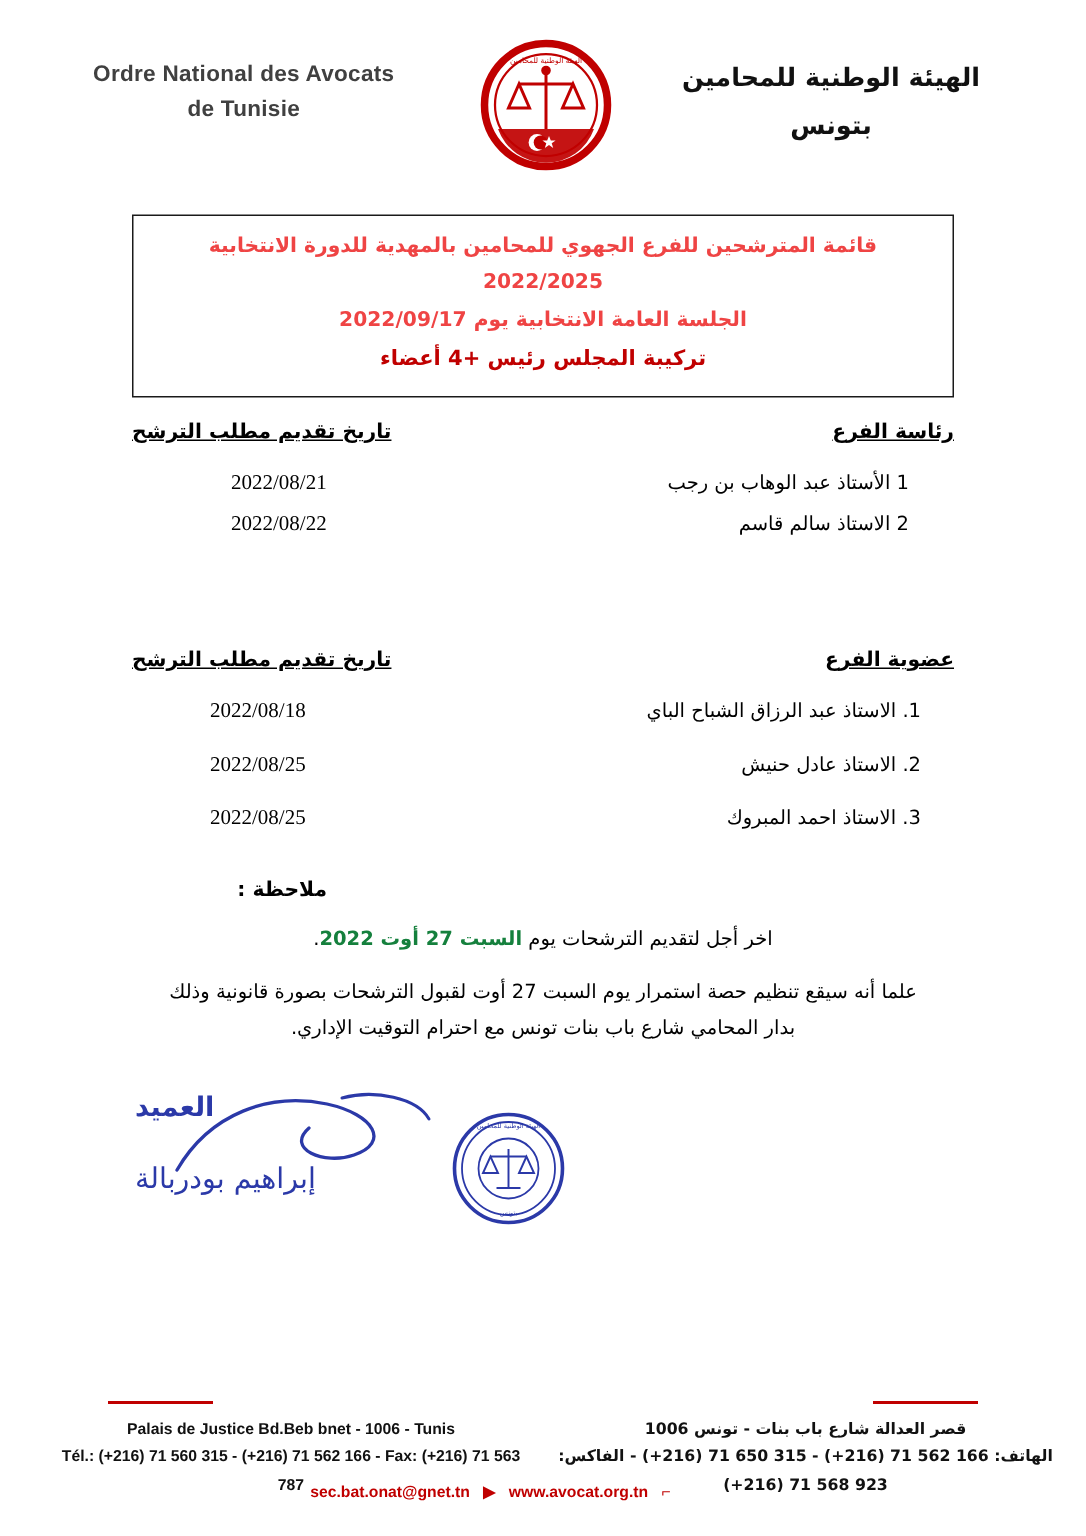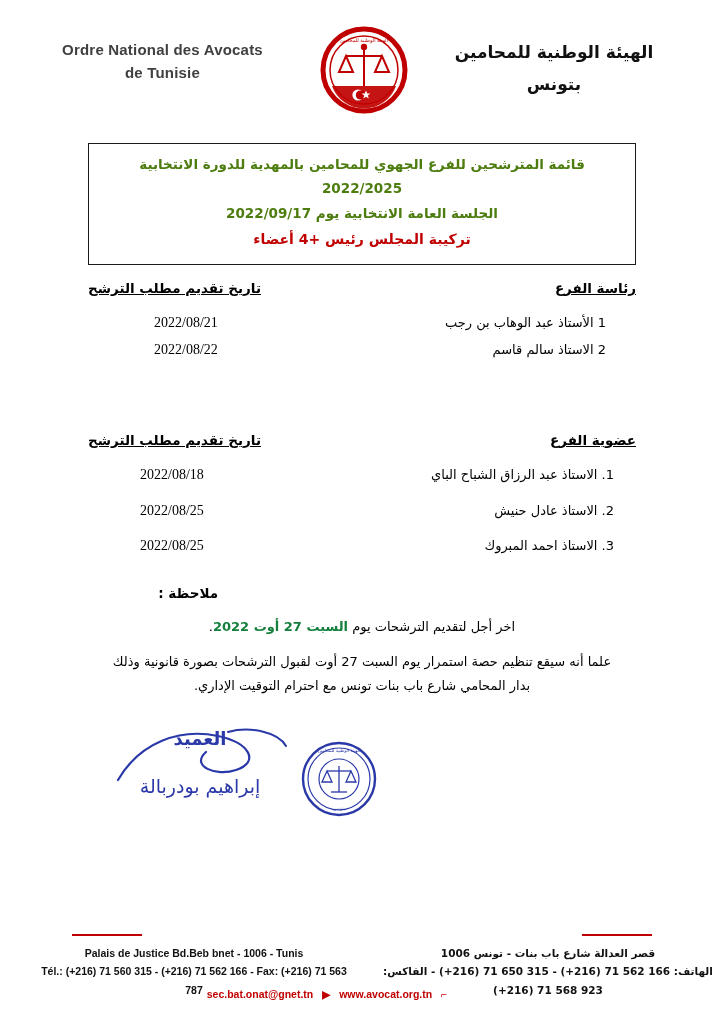--- a/index.html
+++ b/index.html
@@ -68,21 +68,21 @@
     box-sizing: border-box;
     padding: 8px 10px 10px 10px;
     direction: rtl;
     text-align: center;
   }
   .title-line {
     font-family: "DejaVu Sans", sans-serif;
     font-weight: bold;
     font-size: 13.5px;
     line-height: 1.8;
-    color: #4d7c0f;
+    color: #ef4444;
   }
   .title-red {
     font-family: "DejaVu Sans", sans-serif;
     font-weight: bold;
     font-size: 14px;
     color: #c00000;
     line-height: 2.1;
   }
 
   
@@ -155,21 +155,21 @@
     line-height: 1.85;
     padding: 0 14px;
   }
 
   
   .sig {
     position: absolute;
     left: 90px;
     top: 728px;
     width: 220px;
-    text-align: center;
+    text-align: left;
     direction: rtl;
   }
   .sig-title {
     font-family: "DejaVu Sans", sans-serif;
     font-size: 18px;
     color: #2b39a8;
     font-weight: bold;
     letter-spacing: 1px;
   }
   .sig-name {
@@ -216,21 +216,21 @@
     width: 320px;
     text-align: center;
     font-family: "Liberation Sans", sans-serif;
     font-size: 10.5px;
     font-weight: bold;
     line-height: 1.75;
     color: #111;
   }
   .f-right {
     position: absolute;
-    right: 6px;
+    right: 17px;
     top: 14px;
     width: 340px;
     text-align: center;
     direction: rtl;
     font-family: "DejaVu Sans", sans-serif;
     font-size: 10.5px;
     font-weight: bold;
     line-height: 1.75;
     color: #111;
   }

